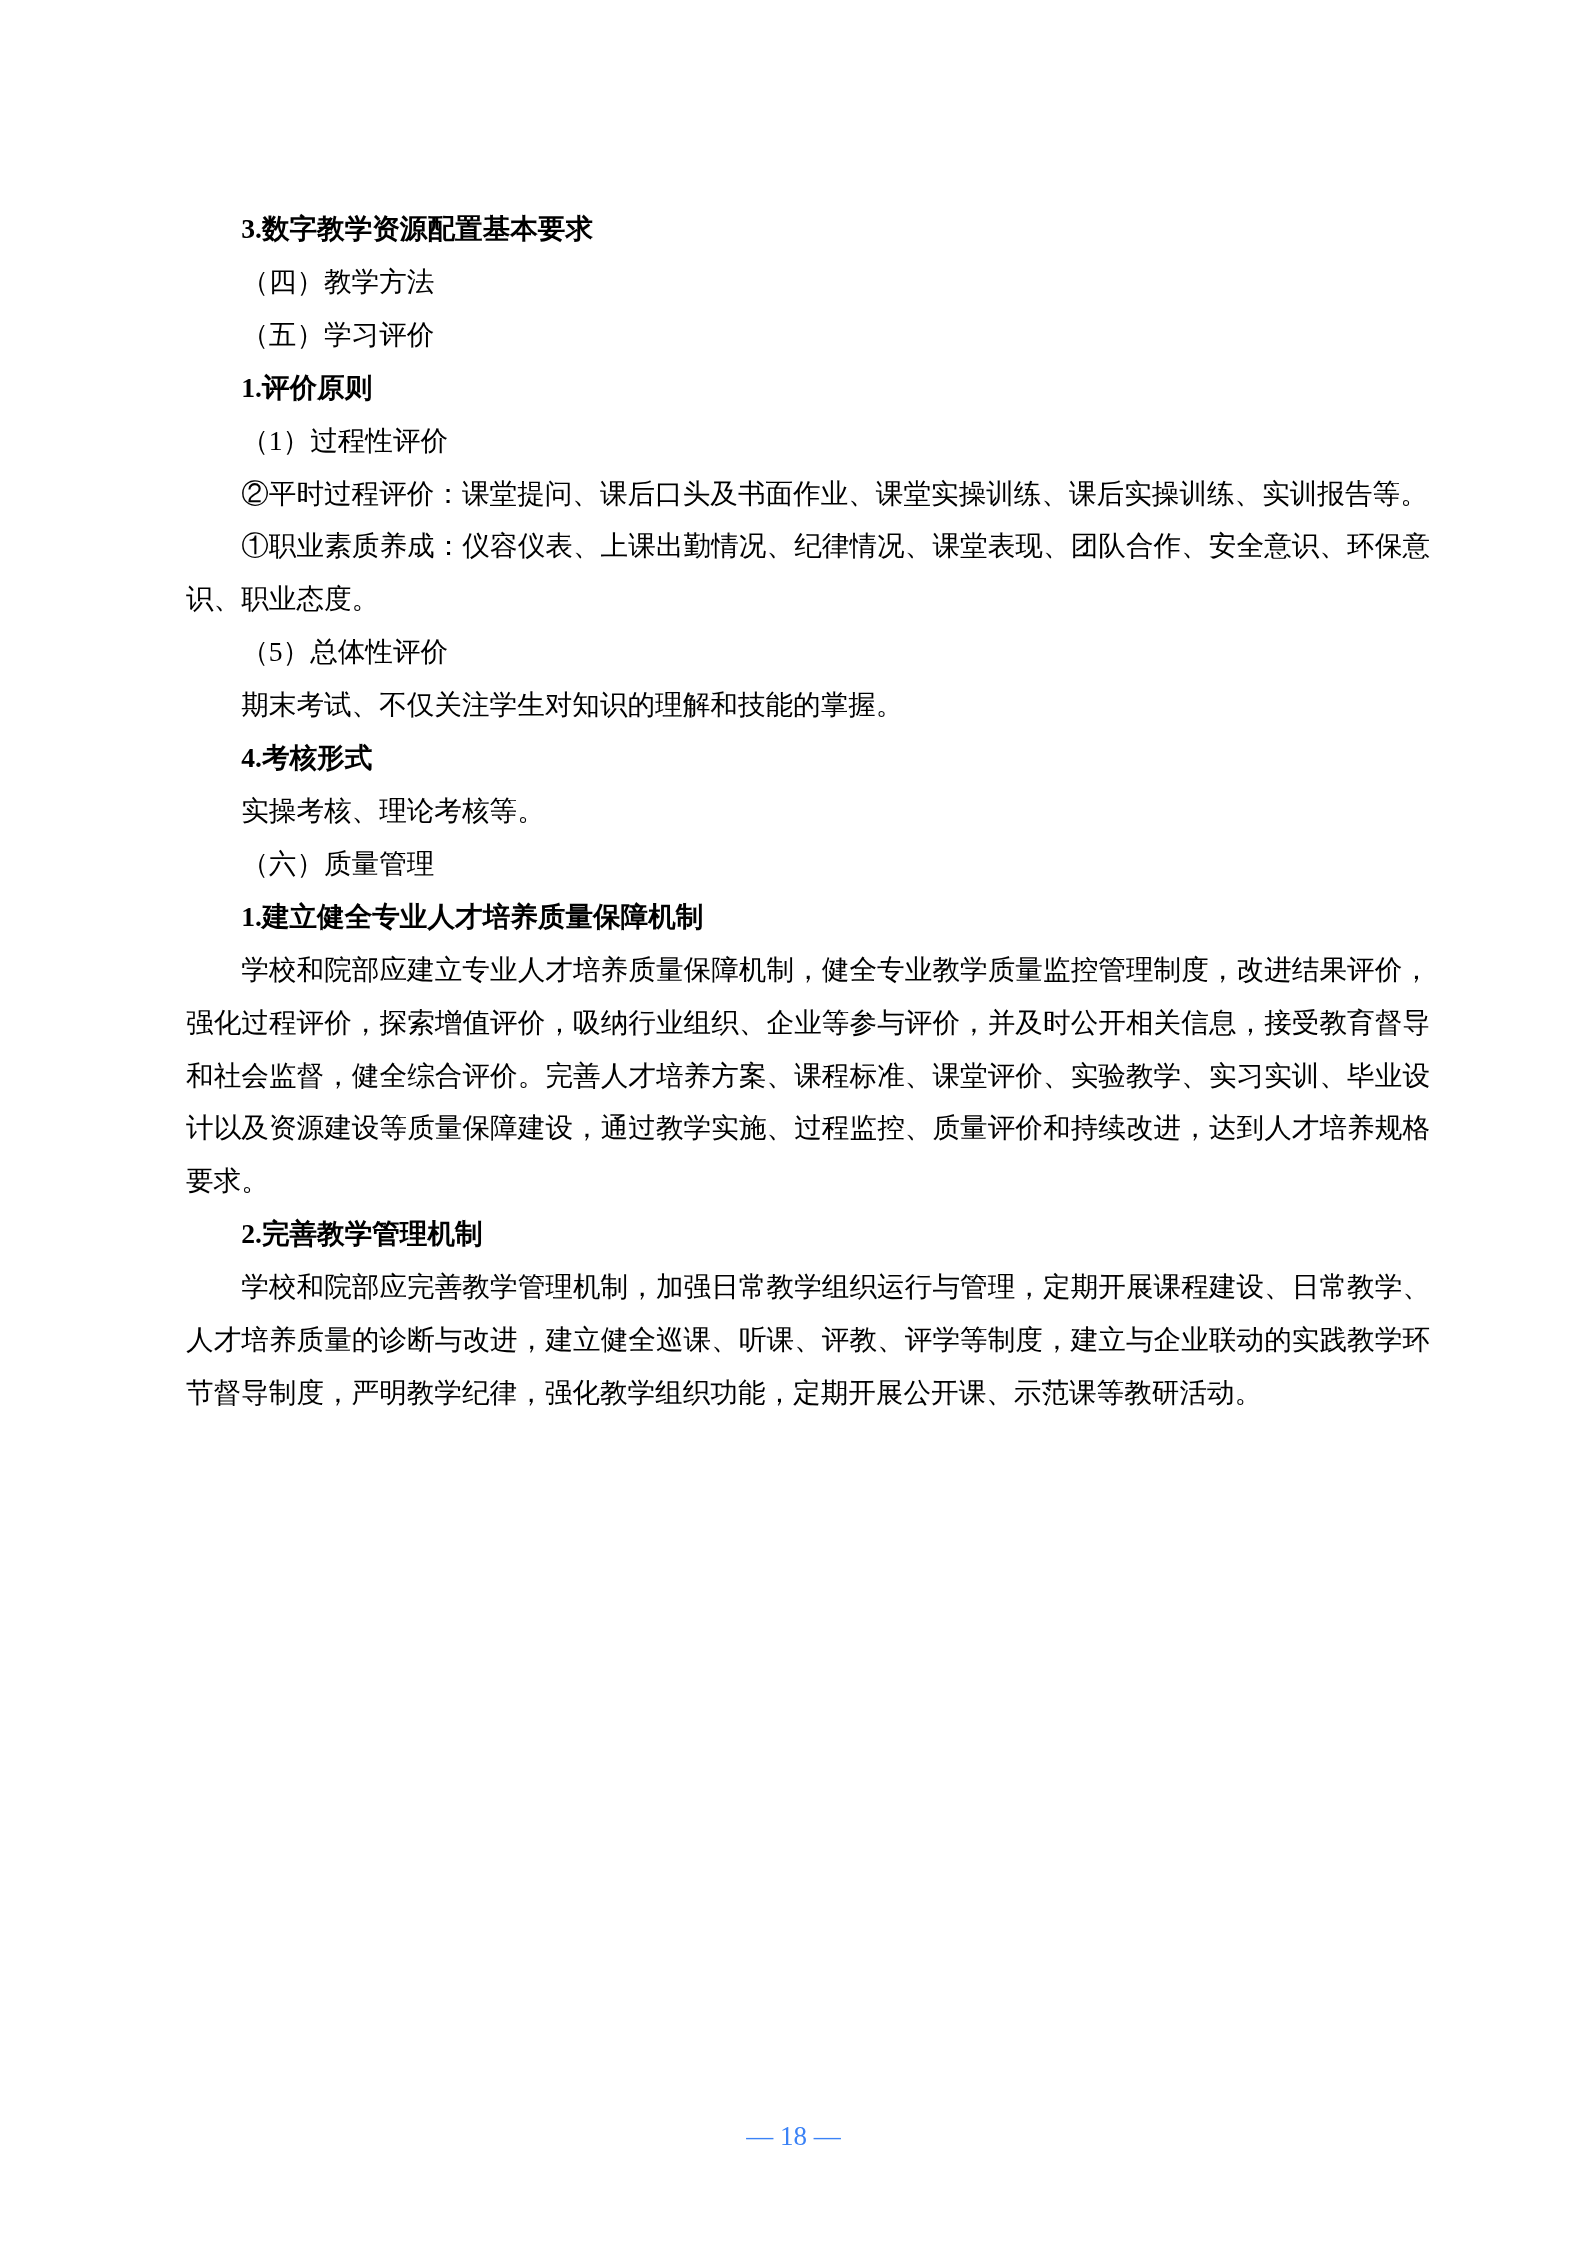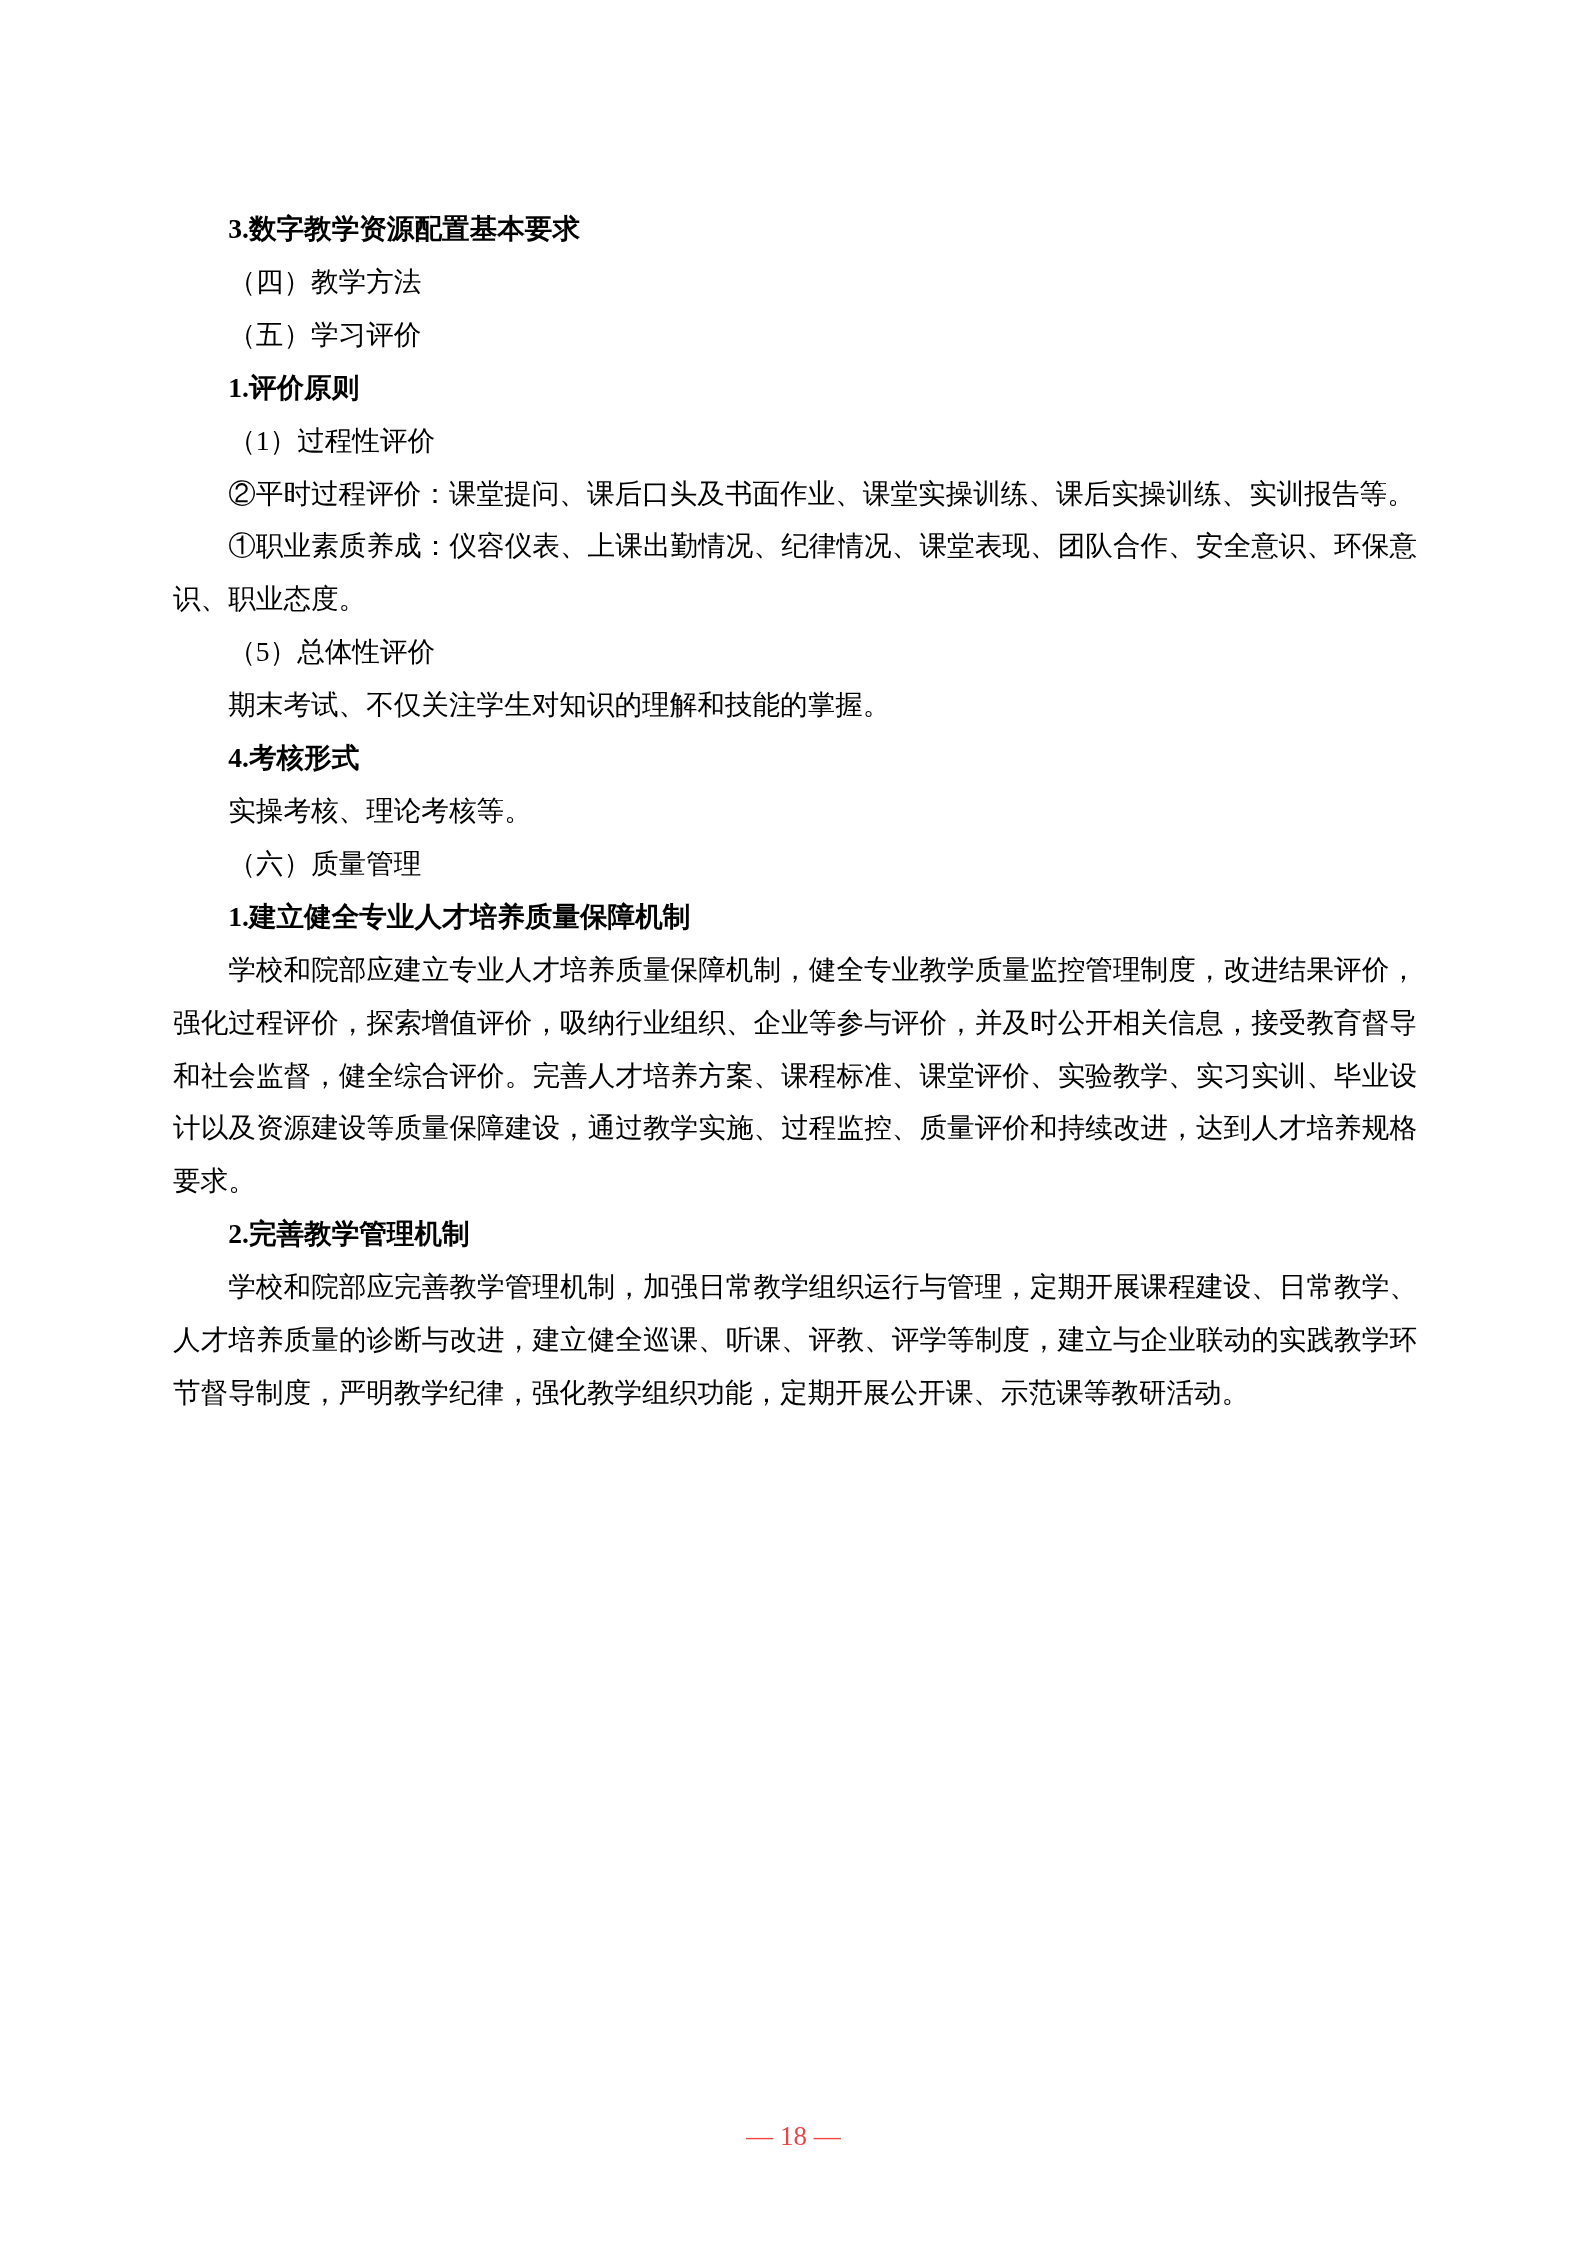--- a/index.html
+++ b/index.html
@@ -11,21 +11,21 @@
     position: relative;
     width: 1587px;
     height: 2245px;
     background: #ffffff;
     overflow: hidden;
     font-family: "Liberation Serif", "DejaVu Serif", serif;
     color: #000000;
   }
   .doc-body {
     position: absolute;
-    left: 173px;
+    left: 186px;
     top: 203px;
     width: 1244px;
     font-size: 27.6px;
     line-height: 52.9px;
     text-align: justify;
     text-justify: inter-ideograph;
   }
   .para {
     margin: 0;
     padding: 0;
@@ -35,21 +35,21 @@
     font-weight: bold;
   }
   .page-footer {
     position: absolute;
     left: 0;
     top: 2110px;
     width: 100%;
     text-align: center;
     font-size: 27px;
     line-height: 53px;
-    color: #ef4444;
+    color: #3b82f6;
   }
 </style>
 </head>
 <body>
 
 <div class="page">
   <main class="doc-body">
       <p class="para heading-bold">3.数字教学资源配置基本要求</p>
       <p class="para subheading">（四）教学方法</p>
       <p class="para subheading">（五）学习评价</p>

